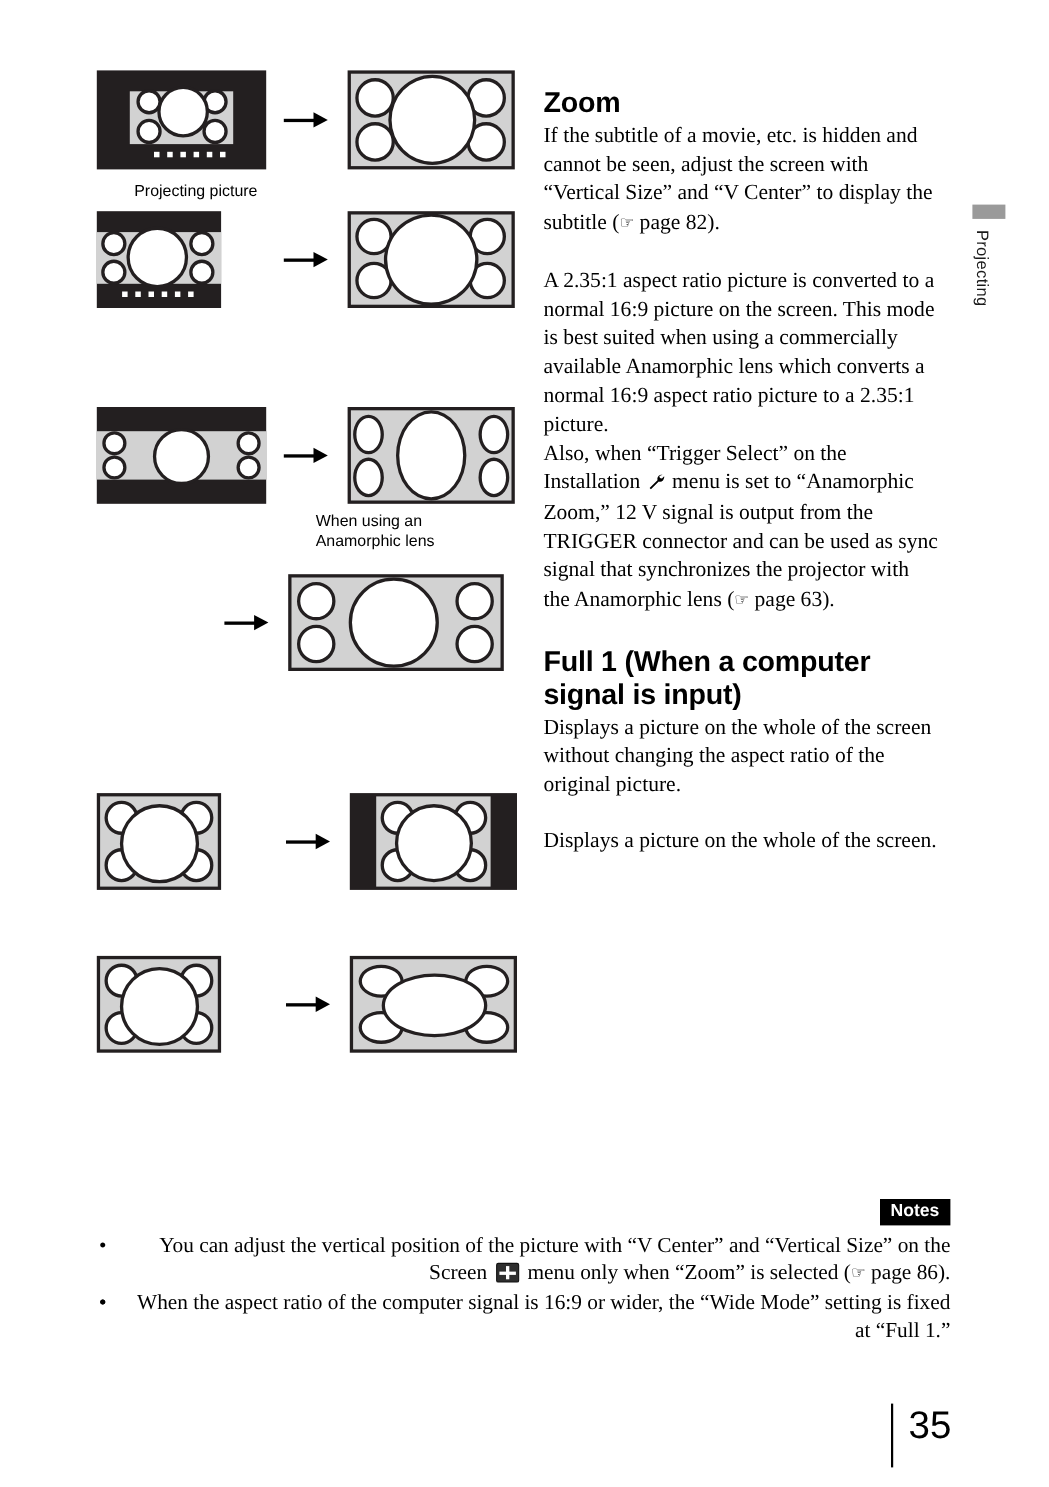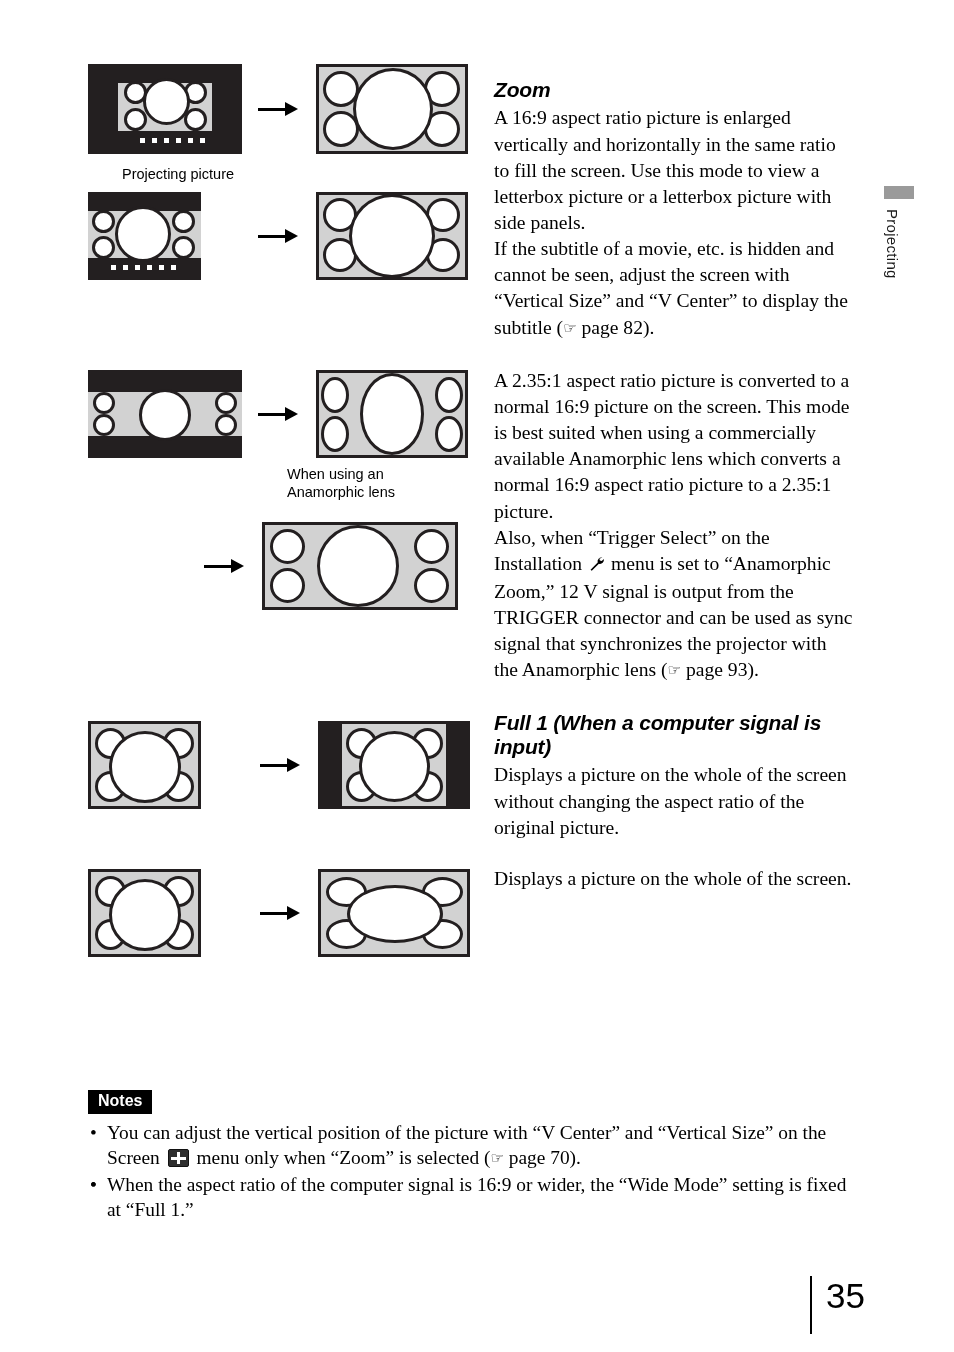--- a/index.html
+++ b/index.html
@@ -119,25 +119,24 @@
   
   .textcol {
     position: absolute;
     left: 494px;
     top: 78px;
     width: 360px;
   }
   .textcol h2 {
     font-family: "Liberation Sans", "DejaVu Sans", sans-serif;
     font-weight: bold;
-    font-size: 21px;
+    font-size: 26px;
     line-height: 1.16;
     margin: 0 0 3px 0;
     letter-spacing: -0.2px;
-    font-style: italic;
   }
   .textcol p {
     font-family: "Liberation Serif", "DejaVu Serif", serif;
     font-size: 19.6px;
     line-height: 1.335;
     margin: 0;
     text-align: left;
   }
   .sec-gap-lg { height: 27px; }
   .sec-gap-md { height: 25px; }
@@ -152,20 +151,21 @@
     vertical-align: -2px;
     margin: 0 1px;
   }
 
   
   .notes {
     position: absolute;
     left: 88px;
     top: 1090px;
     width: 776px;
+    text-align: right;
   }
   .notes-badge {
     display: inline-block;
     background: #000000;
     color: #ffffff;
     font-family: "Liberation Sans", "DejaVu Sans", sans-serif;
     font-weight: bold;
     font-size: 16px;
     padding: 3px 10px 4px 10px;
     line-height: 1.05;
@@ -397,45 +397,44 @@
         <div class="blob" style="left:104px;top:50px;width:41px;height:30px;"></div>
         <div class="blob" style="left:29px;top:16px;width:96px;height:58px;"></div>
       </div>
     </div>
 
   </div>
 
   <div class="textcol">
 
     <h2>Zoom</h2>
-    <p>A 16:9 aspect ratio picture is enlarged vertically and horizontally in the same ratio to fill the screen. Use this mode to view a letterbox picture or a letterbox picture with side panels.</p>
     <p><span>If the subtitle of a movie, etc. is hidden and cannot be seen, adjust the screen with “Vertical Size” and “V Center” to display the subtitle (</span><span class="hand-icon">☞</span><span> page 82).</span></p>
 
     <div class="sec-gap-lg"></div>
 
     <p>A 2.35:1 aspect ratio picture is converted to a normal 16:9 picture on the screen. This mode is best suited when using a commercially available Anamorphic lens which converts a normal 16:9 aspect ratio picture to a 2.35:1 picture.</p>
     <p><span>Also, when “Trigger Select” on the Installation </span><span class="wrench-icon"><svg width="17" height="17" viewBox="0 0 24 24" aria-hidden="true">
             <path d="M20.3 3.7a5.5 5.5 0 0 0-6.6 6.9L3.6 20.7l1.7 1.7L15.4 12.3a5.5 5.5 0 0 0 6.9-6.6l-2.9 2.9-2.6-.7-.7-2.6z" fill="#000"></path>
-          </svg></span><span> menu is set to “Anamorphic Zoom,” 12 V signal is output from the TRIGGER connector and can be used as sync signal that synchronizes the projector with the Anamorphic lens (</span><span class="hand-icon">☞</span><span> page 93).</span></p>
+          </svg></span><span> menu is set to “Anamorphic Zoom,” 12 V signal is output from the TRIGGER connector and can be used as sync signal that synchronizes the projector with the Anamorphic lens (</span><span class="hand-icon">☞</span><span> page 63).</span></p>
 
     <div class="sec-gap-lg"></div>
 
     <h2>Full 1 (When a computer signal is input)</h2>
     <p>Displays a picture on the whole of the screen without changing the aspect ratio of the original picture.</p>
 
     <div class="sec-gap-md"></div>
 
     <p>Displays a picture on the whole of the screen.</p>
   </div>
 
   <div class="notes">
     <div class="notes-badge">Notes</div>
     <ul>
       <li>
-        <span class="bullet">•</span><span>You can adjust the vertical position of the picture with “V Center” and “Vertical Size” on the Screen </span><span class="screen-icon"><span class="cross-h"></span><span class="cross-v"></span></span><span> menu only when “Zoom” is selected (</span><span class="hand-icon">☞</span><span> page 70).</span>
+        <span class="bullet">•</span><span>You can adjust the vertical position of the picture with “V Center” and “Vertical Size” on the Screen </span><span class="screen-icon"><span class="cross-h"></span><span class="cross-v"></span></span><span> menu only when “Zoom” is selected (</span><span class="hand-icon">☞</span><span> page 86).</span>
       </li>
       <li>
         <span class="bullet">•</span>
       </li>
       <li>
         <span class="bullet">•</span><span>When the aspect ratio of the computer signal is 16:9 or wider, the “Wide Mode” setting is fixed at “Full 1.”</span>
       </li>
     </ul>
   </div>
 

